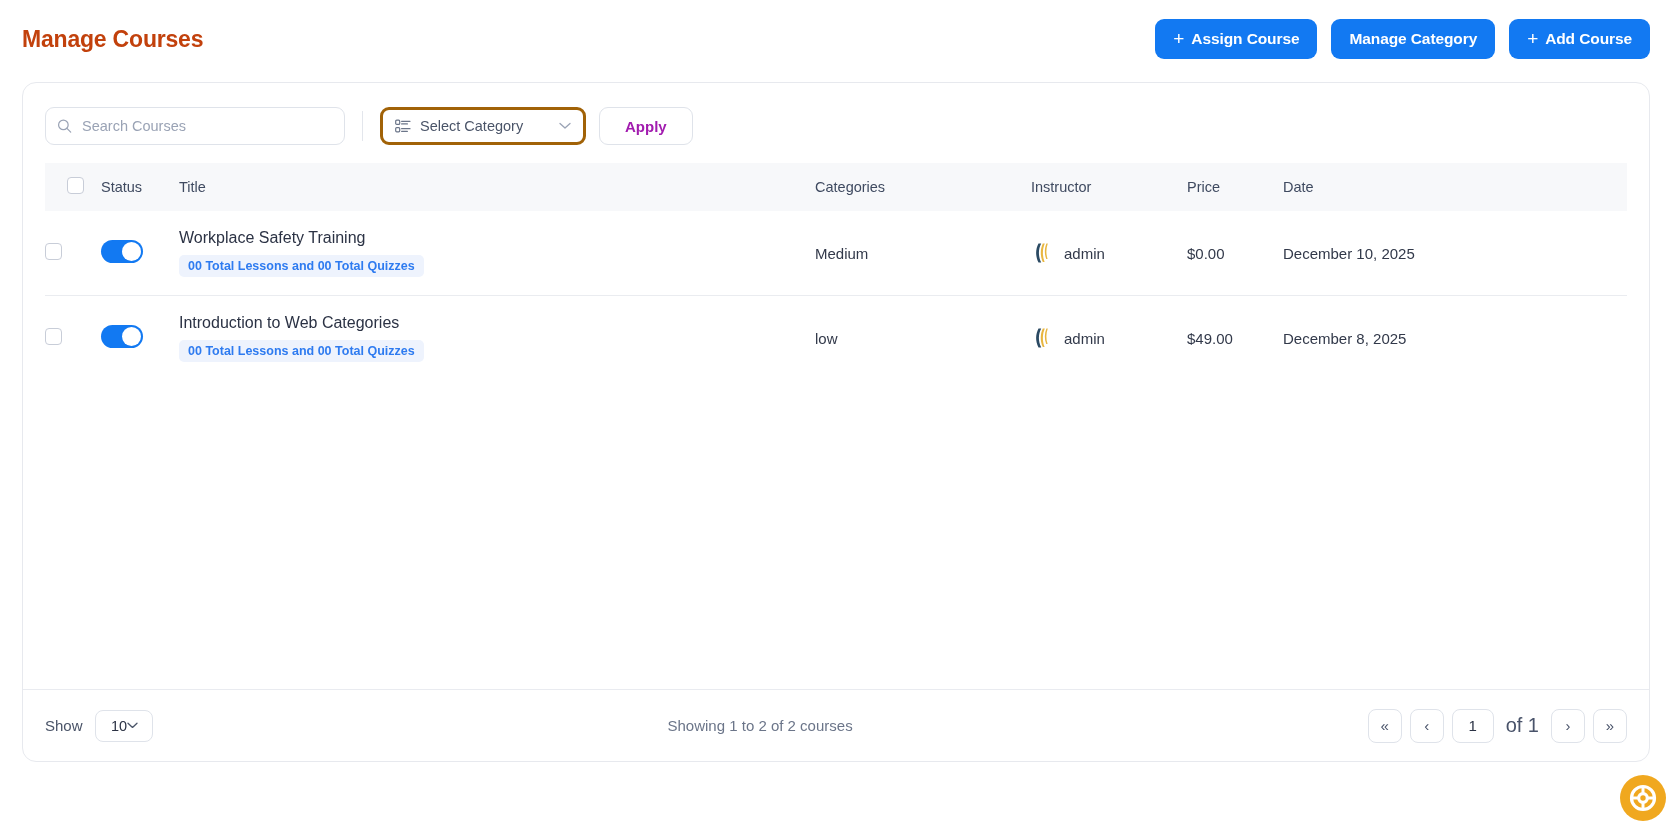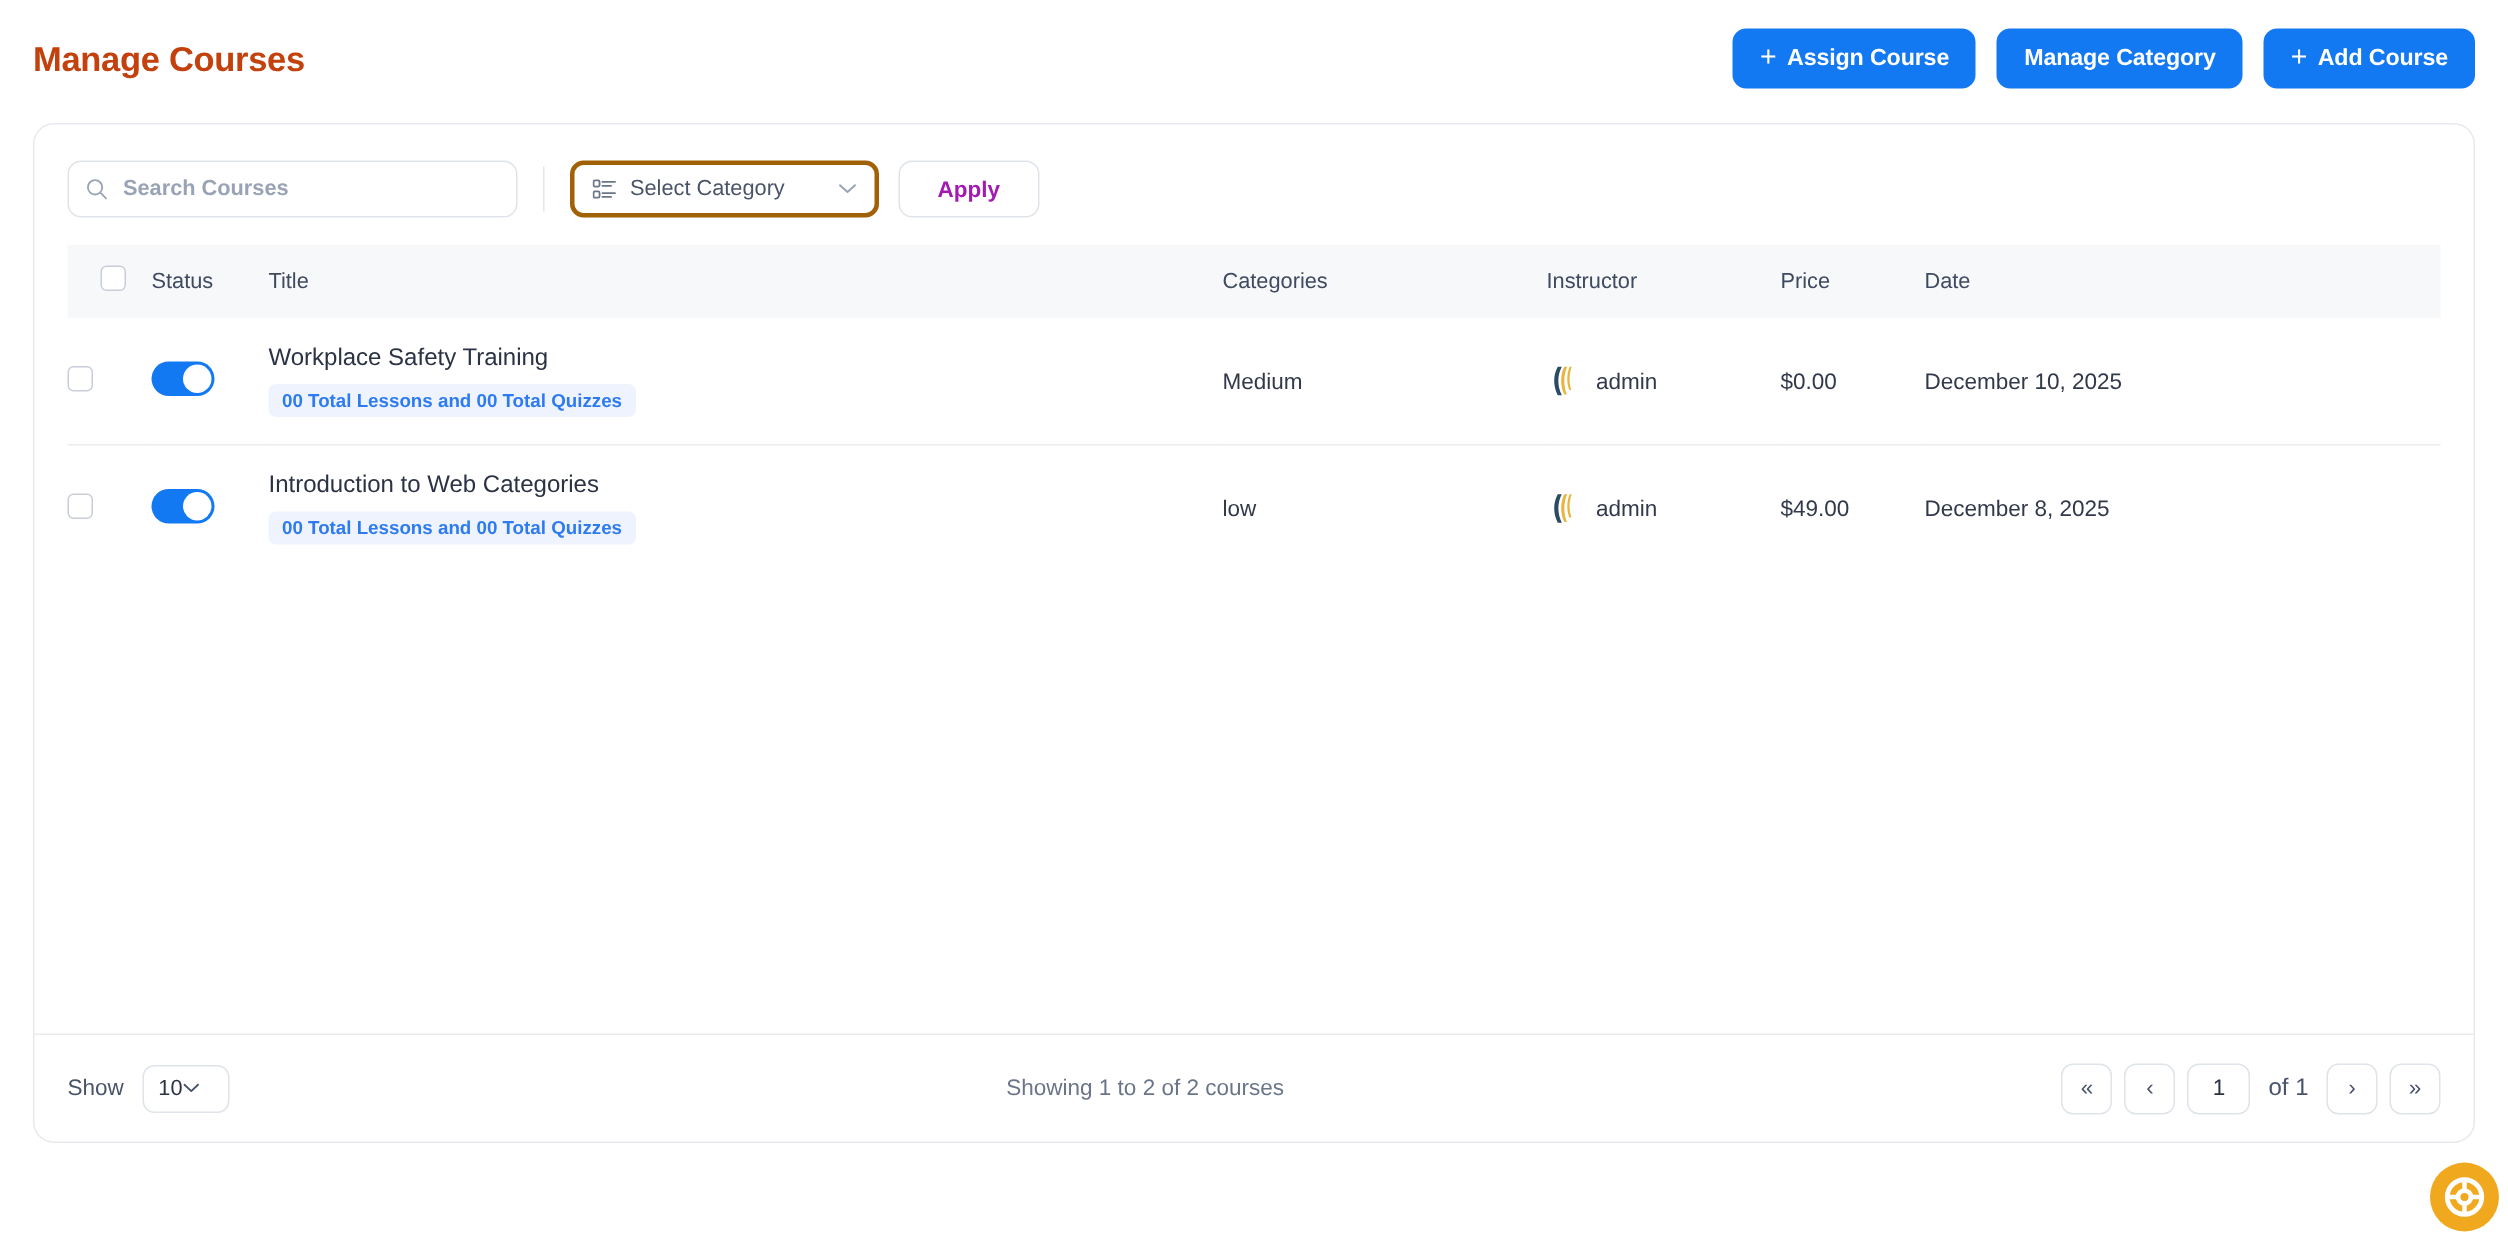--- a/index.html
+++ b/index.html
@@ -53,21 +53,21 @@
   .search-wrap {
     position: relative;
     width: 300px; height: 38px;
   }
   .search-input {
     width: 100%; height: 100%;
     border: 1px solid #dfe3ea; border-radius: 9px;
     padding: 0 12px 0 36px;
     font-size: 14.5px; color: #3f4a60;
     font-family: "Liberation Sans", sans-serif;
-    outline: none; background: #fff; font-weight: bold;
+    outline: none; background: #fff;
   }
   .search-input::placeholder { color: #9aa3b5; }
   .search-icon {
     position: absolute; left: 12px; top: 50%; transform: translateY(-50%);
     width: 15px; height: 15px;
   }
   .divider-v {
     width: 1px; height: 30px; background: #e3e6ec;
     margin: 0 17px;
   }
@@ -148,36 +148,36 @@
     display: flex; align-items: center; justify-content: space-between;
     padding: 0 22px;
     gap: 44px;
   }
   .show-group { display: flex; align-items: center; gap: 12px; }
   .show-label { font-size: 15px; color: #4a5468; }
   .show-select {
     height: 32px; width: 58px;
     border: 1px solid #dfe3ea; border-radius: 8px;
     background: #fff; display: flex; align-items: center;
-    justify-content: flex-start; padding: 0 8px 0 10px;
+    justify-content: center; padding: 0 8px 0 10px;
     cursor: pointer;
   }
   .show-select .v { font-size: 14.5px; color: #2b3244; }
   .showing-text { font-size: 15px; color: #6b7589; }
   .pagination { display: flex; align-items: center; gap: 8px; }
   .pg-btn {
     min-width: 34px; height: 34px;
     border: 1px solid #dfe3ea; border-radius: 8px;
     background: #fff; color: #49536a;
     font-size: 15px; font-family: "Liberation Sans", sans-serif;
     display: inline-flex; align-items: center; justify-content: center;
     cursor: pointer; padding: 0 6px;
   }
   .pg-page { min-width: 42px; color: #2b3244; }
-  .pg-of { font-size: 16px; color: #49536a; margin: 0 4px; }
+  .pg-of { font-size: 20px; color: #49536a; margin: 0 4px; }
 
   
   .help-fab {
     position: absolute; right: 6px; bottom: 6px;
     width: 46px; height: 46px; border-radius: 50%;
     background: #f0a81f; cursor: pointer;
     display: flex; align-items: center; justify-content: center;
   }
 </style>
 </head>

